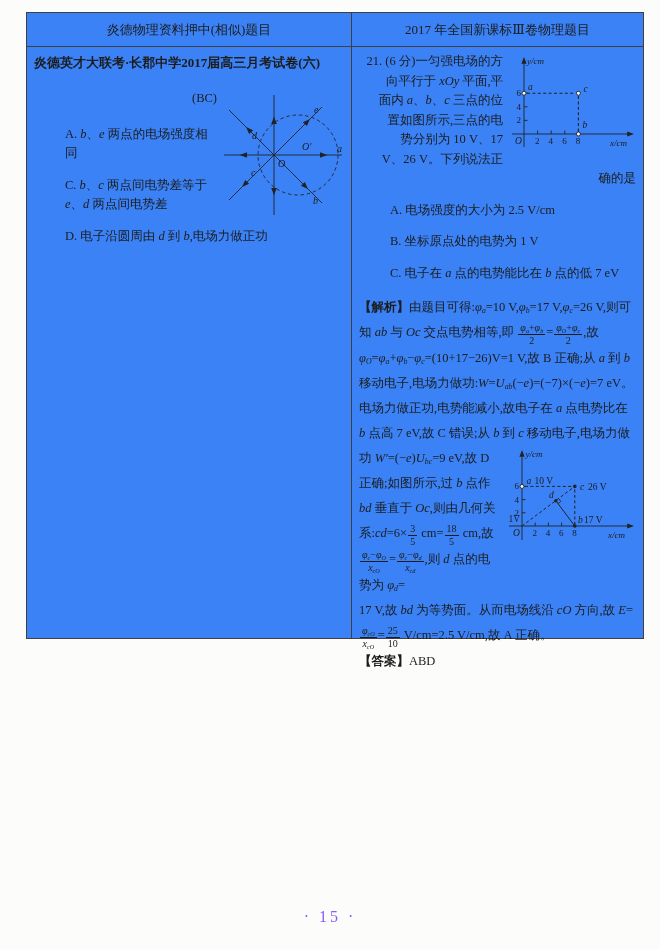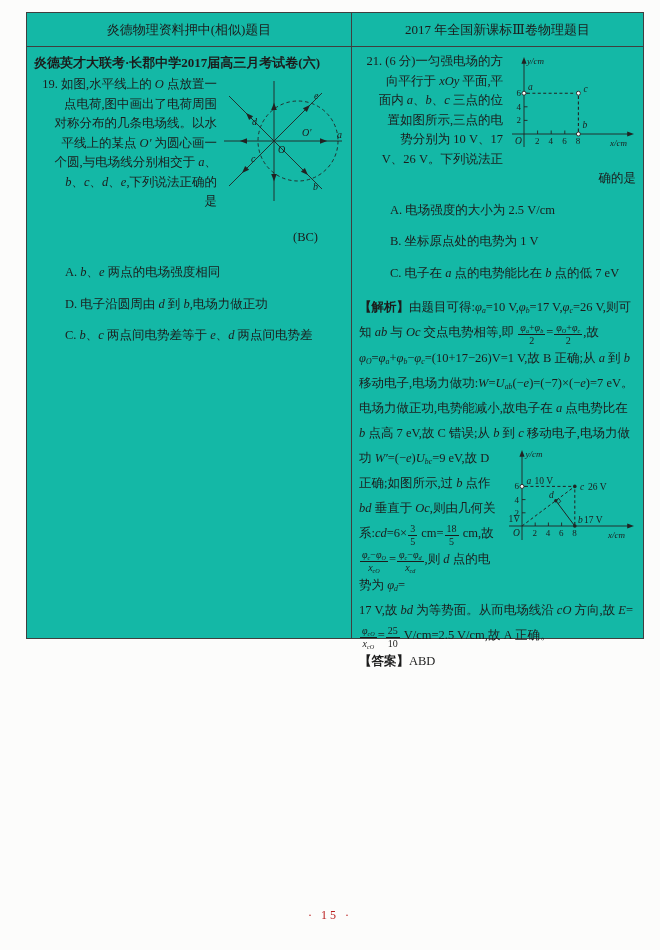--- a/index.html
+++ b/index.html
@@ -4,21 +4,21 @@
 <style>
   html,body{margin:0;padding:0;}
   body{
     width:660px;height:950px;position:relative;
     background:#fcfcfb;color:#1c1c1c;
     font-family:"Liberation Serif","DejaVu Serif",serif;
     overflow:hidden;
   }
   .sheet{
     position:absolute;left:26px;top:12px;width:618px;height:627px;
-    border:1.5px solid #3f3f3f;background:#14b8a6;box-sizing:border-box;
+    border:1.5px solid #3f3f3f;background:#3b82f6;box-sizing:border-box;
   }
   .thead{display:flex;height:33px;border-bottom:1.4px solid #3f3f3f;}
   .th{display:flex;align-items:center;justify-content:center;font-size:13px;box-sizing:border-box;}
   .th-left{width:325px;border-right:1.4px solid #3f3f3f;}
   .th-right{flex:1;}
   .tbody{display:flex;height:calc(100% - 34.4px);}
   .cell{box-sizing:border-box;padding:5px 7px;font-size:12.5px;line-height:19.5px;}
   .cell-left{width:325px;border-right:1.4px solid #3f3f3f;}
   .cell-right{flex:1;}
   .paper-title{font-weight:bold;font-size:13px;line-height:20px;margin:1px 0 2px 0;}
@@ -28,21 +28,21 @@
   .inline-answer{text-align:right;padding-right:10px;margin:16px;}
   .opt{margin:12px;padding-left:19px;}
   .analysis p{margin:0;}
   .analysis{font-size:12.5px;line-height:25px;}
   .ana-para{margin:0;}
   i{font-family:"Liberation Serif","DejaVu Serif",serif;}
   sub{font-size:0.62em;font-style:italic;line-height:0;vertical-align:-0.25em;}
   .frac{display:inline-block;vertical-align:-0.75em;text-align:center;font-size:10px;line-height:1.15;margin:0 1px;}
   .frac .num{display:block;border-bottom:1px solid #1c1c1c;padding:0 2px;}
   .frac .den{display:block;padding:0 2px;}
-  .pageno{position:absolute;top:908px;left:0;width:100%;text-align:center;font-size:12px;letter-spacing:3px;color:#b91c1c;}
+  .pageno{position:absolute;top:908px;left:0;width:100%;text-align:center;font-size:16px;letter-spacing:3px;color:#8b5cf6;}
   svg text{fill:#1c1c1c;}
   .svg-lbl{font-size:10px;font-style:italic;}
   .svg-lbl-sm{font-size:9.5px;font-style:italic;}
   .svg-val{font-size:9.5px;}
   .svg-tick{font-size:9px;}
   .svg-axis{font-size:9px;font-style:italic;}
 </style>
 </head>
 <body>
 
@@ -78,25 +78,24 @@
           <g class="svg-lbl">
             <text x="115" y="61">a</text>
             <text x="91" y="113">b</text>
             <text x="29" y="85">c</text>
             <text x="30" y="48">d</text>
             <text x="92" y="22">e</text>
             <text x="56" y="76">O</text>
             <text x="80" y="59">O′</text>
           </g>
         </svg>
-        <p class="stem">19. 如图,水平线上的 <i>O</i> 点放置一点电荷,图中画出了电荷周围对称分布的几条电场线。以水平线上的某点 <i>O′</i> 为圆心画一个圆,与电场线分别相交于 <i>a</i>、<i>b</i>、<i>c</i>、<i>d</i>、<i>e</i>,下列说法正确的是</p>
         <p class="inline-answer">(BC)</p>
         <p class="opt">A. <i>b</i>、<i>e</i> 两点的电场强度相同</p>
+        <p class="opt">C. <i>b</i>、<i>c</i> 两点间电势差等于 <i>e</i>、<i>d</i> 两点间电势差</p>
         <p class="opt">D. 电子沿圆周由 <i>d</i> 到 <i>b</i>,电场力做正功</p>
-        <p class="opt">C. <i>b</i>、<i>c</i> 两点间电势差等于 <i>e</i>、<i>d</i> 两点间电势差</p>
       </div>
     </div>
 
     <div class="cell cell-right">
       <div class="qblock">
 
         <svg class="fig-float" width="128" height="98" viewBox="0 0 128 98">
           <g stroke="#222" stroke-width="0.9">
             <line x1="4" y1="80" x2="122" y2="80"></line>
             <line x1="16" y1="93" x2="16" y2="7"></line>

